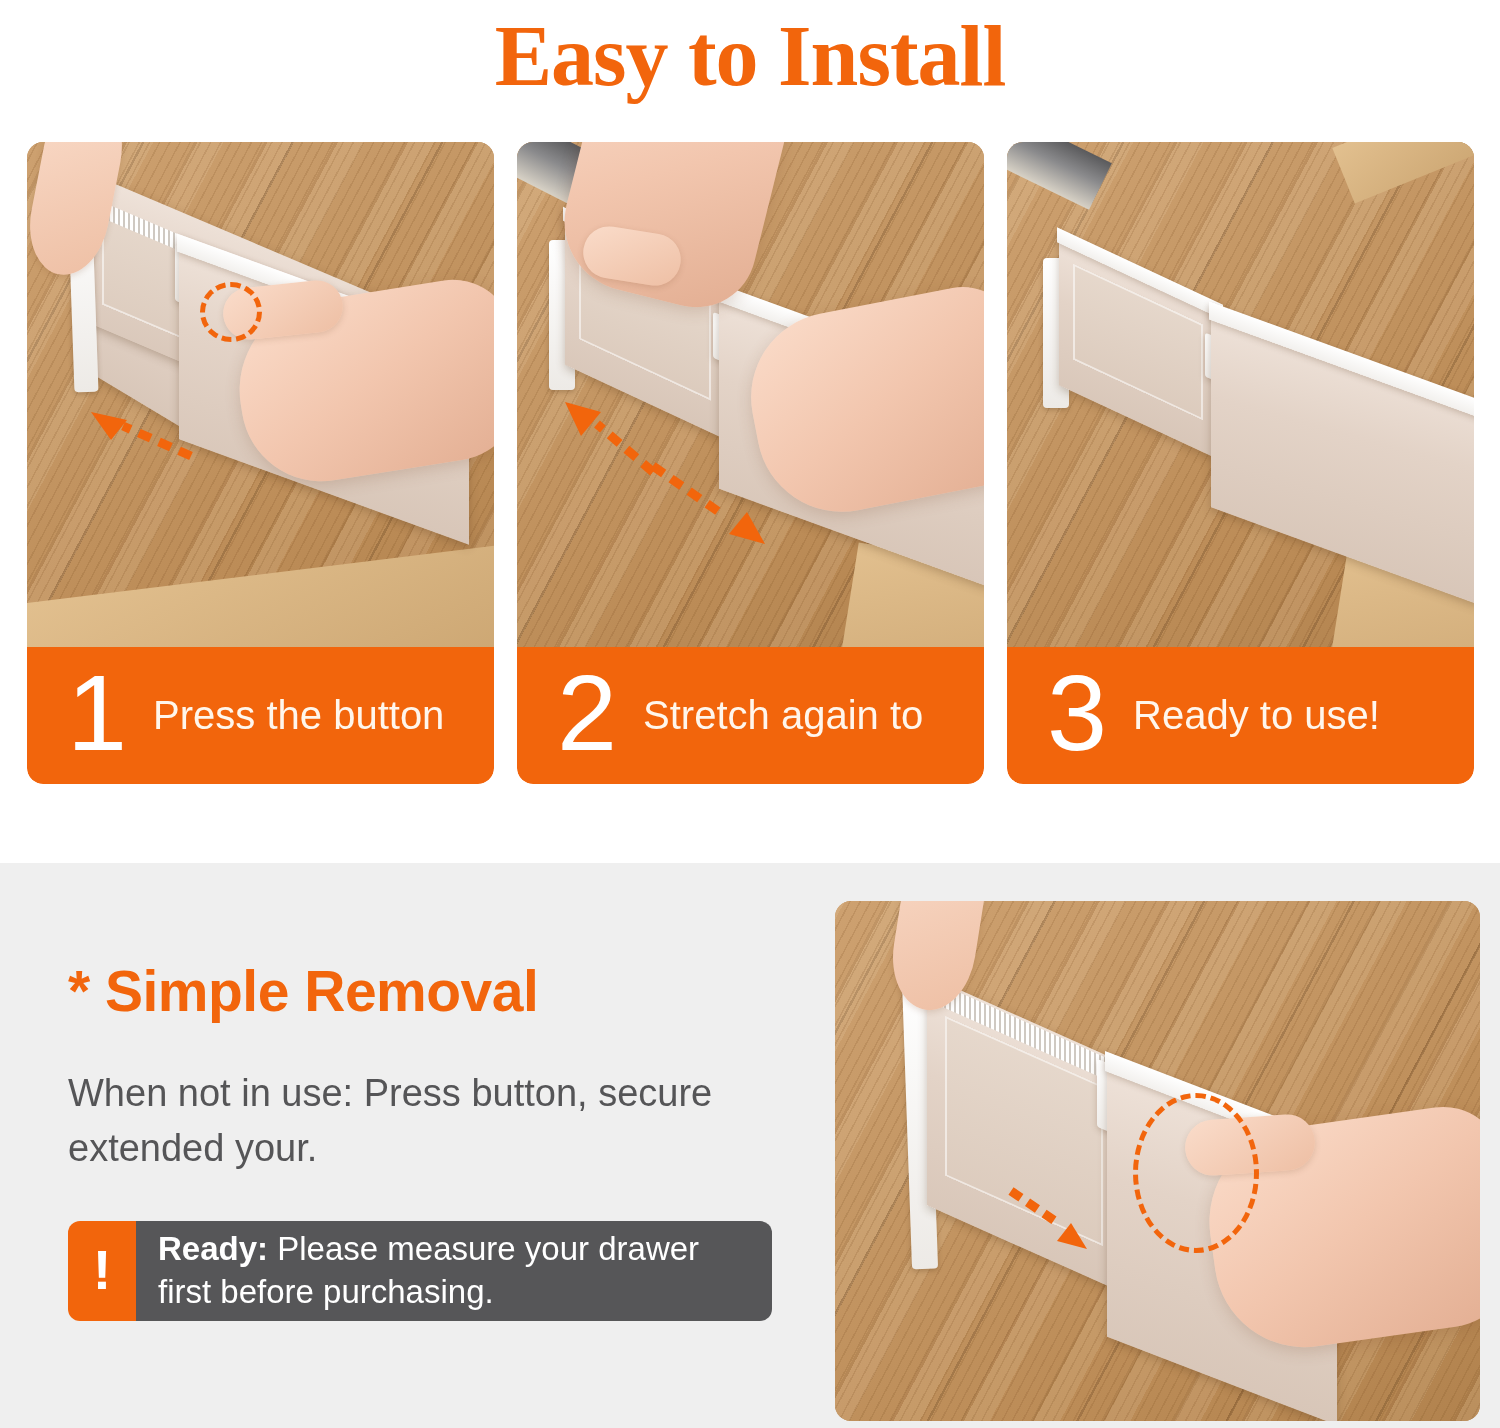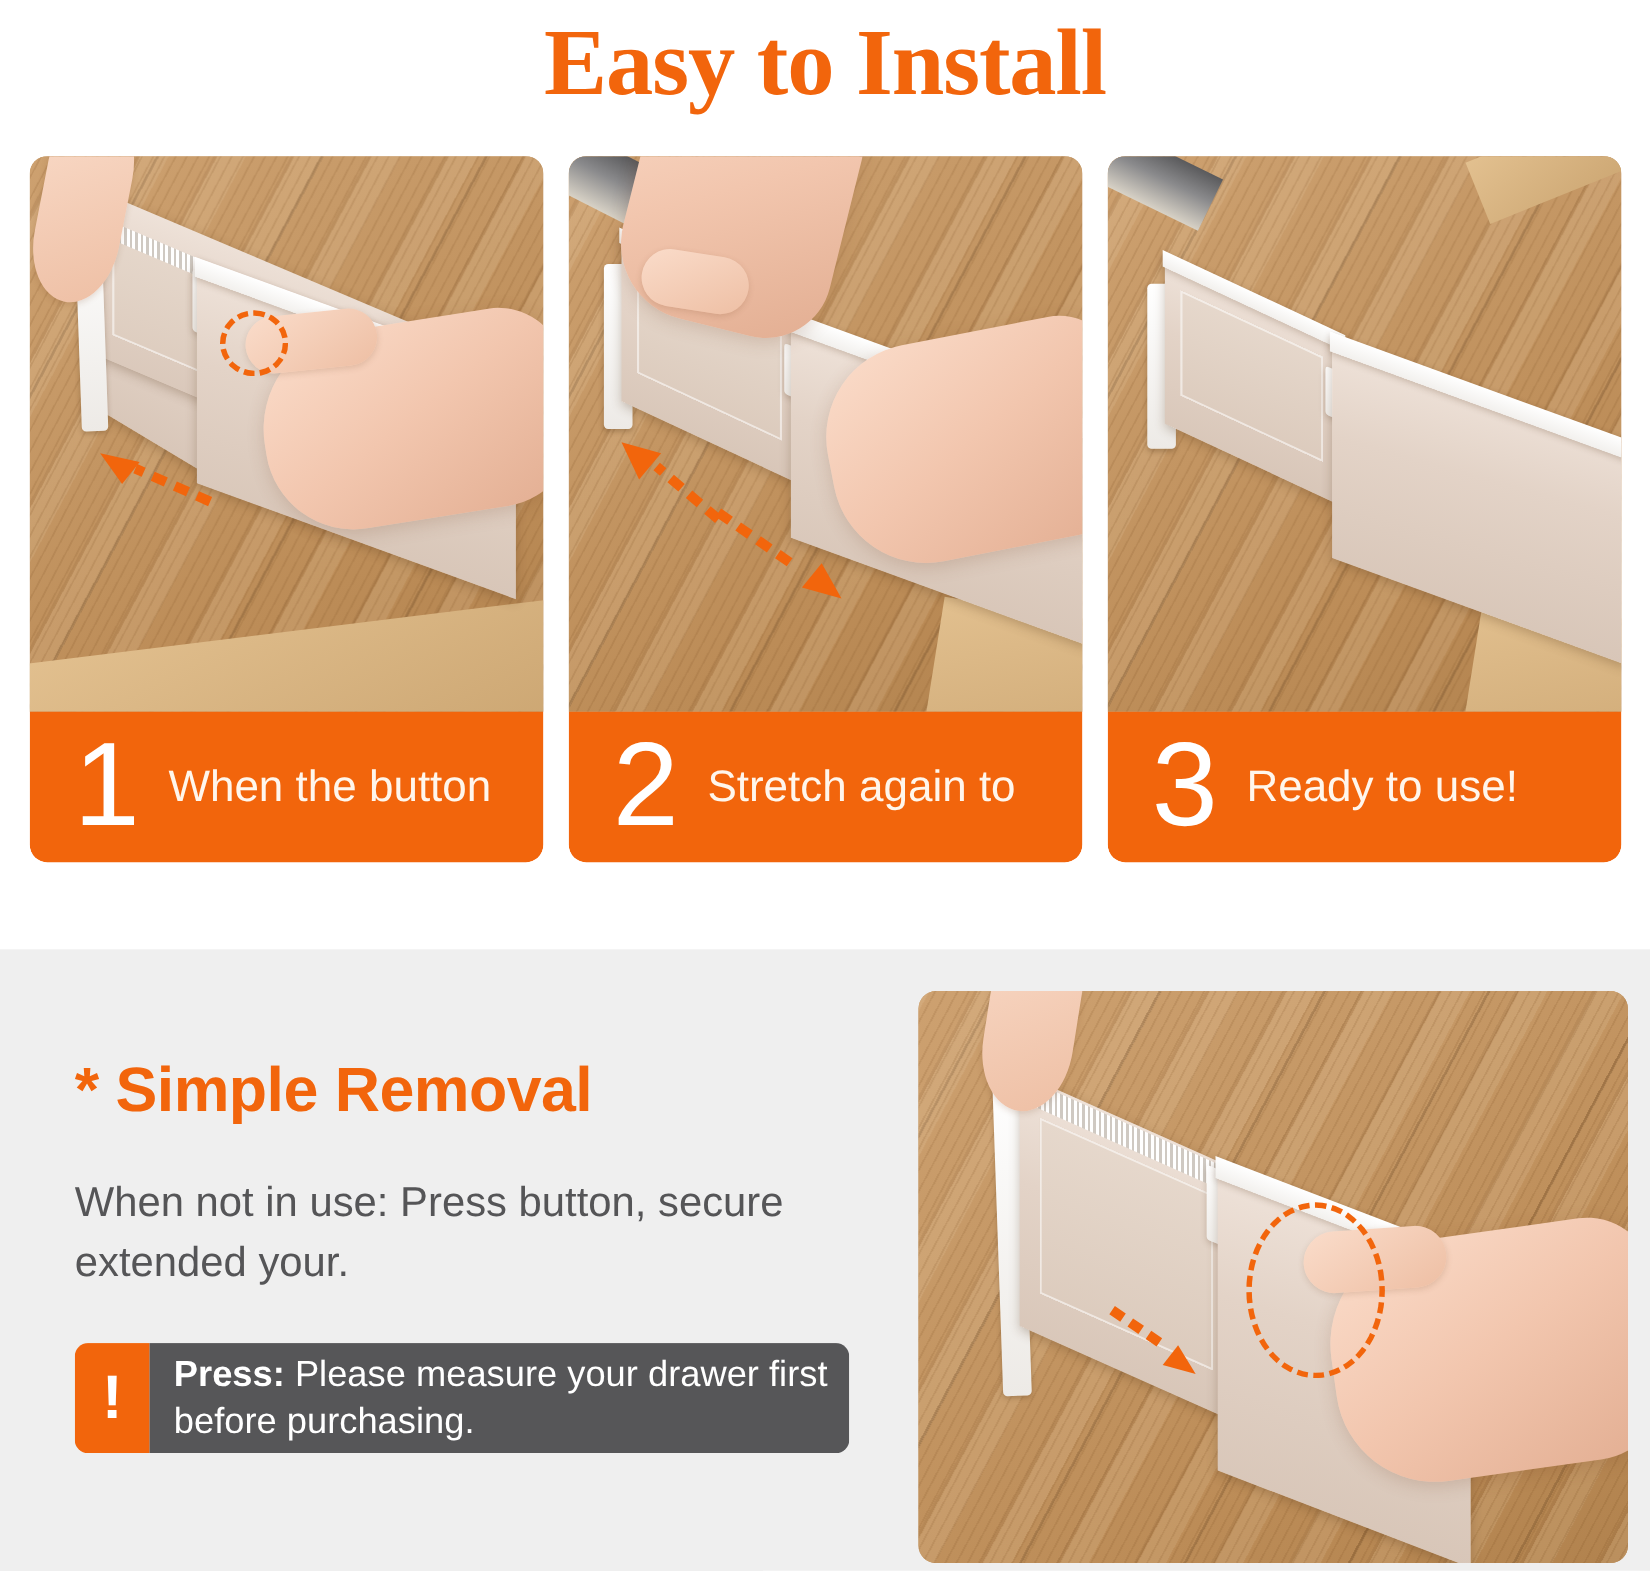--- a/index.html
+++ b/index.html
@@ -138,21 +138,21 @@
       <div class="dashcircle" style="left:173px;top:140px;width:52px;height:50px;"></div>
       <svg class="arrow-svg" style="left:56px;top:268px;" width="120" height="60" viewBox="0 0 120 60">
         <line x1="108" y1="46" x2="40" y2="16" stroke="#F2650C" stroke-width="9" stroke-dasharray="13 9" stroke-linecap="butt"></line>
         <polygon points="8,2 44,10 28,30" fill="#F2650C"></polygon>
       </svg>
     </div>
 
     <div class="caption">
       <div class="step-num">1</div>
       <div class="step-text">
-        <div>When the button</div>
+        <div>Press the button</div>
       </div>
     </div>
   </div>
 
   <div class="step s2">
     <div class="photo">
       <div class="wood"></div>
       <div class="slot" style="left:-24px;top:-8px;width:110px;height:56px;transform:rotate(27deg);"></div>
       <div class="rail" style="left:330px;top:420px;width:260px;height:130px;transform:rotate(9deg);"></div>
 
@@ -222,21 +222,21 @@
       <span>extended your.</span>
     </p>
   </div>
 
   <div class="note">
     <div class="note-badge">
       <span class="note-bang">!</span>
     </div>
     <div class="note-body">
       <div class="note-text">
-        <b>Press:</b><span> Please measure your drawer first before purchasing.</span>
+        <b>Ready:</b><span> Please measure your drawer first before purchasing.</span>
       </div>
     </div>
   </div>
 
   <div class="lower-photo">
     <div class="wood"></div>
 
     <div class="div-cap" style="left:72px;top:78px;width:26px;height:290px;border-radius:4px;transform:rotate(-2deg);"></div>
     <div class="div-main" style="left:92px;top:118px;width:196px;height:230px;transform:skewY(24deg);"></div>
     <div class="div-panel-inset" style="left:110px;top:150px;width:158px;height:160px;transform:skewY(24deg);"></div>

